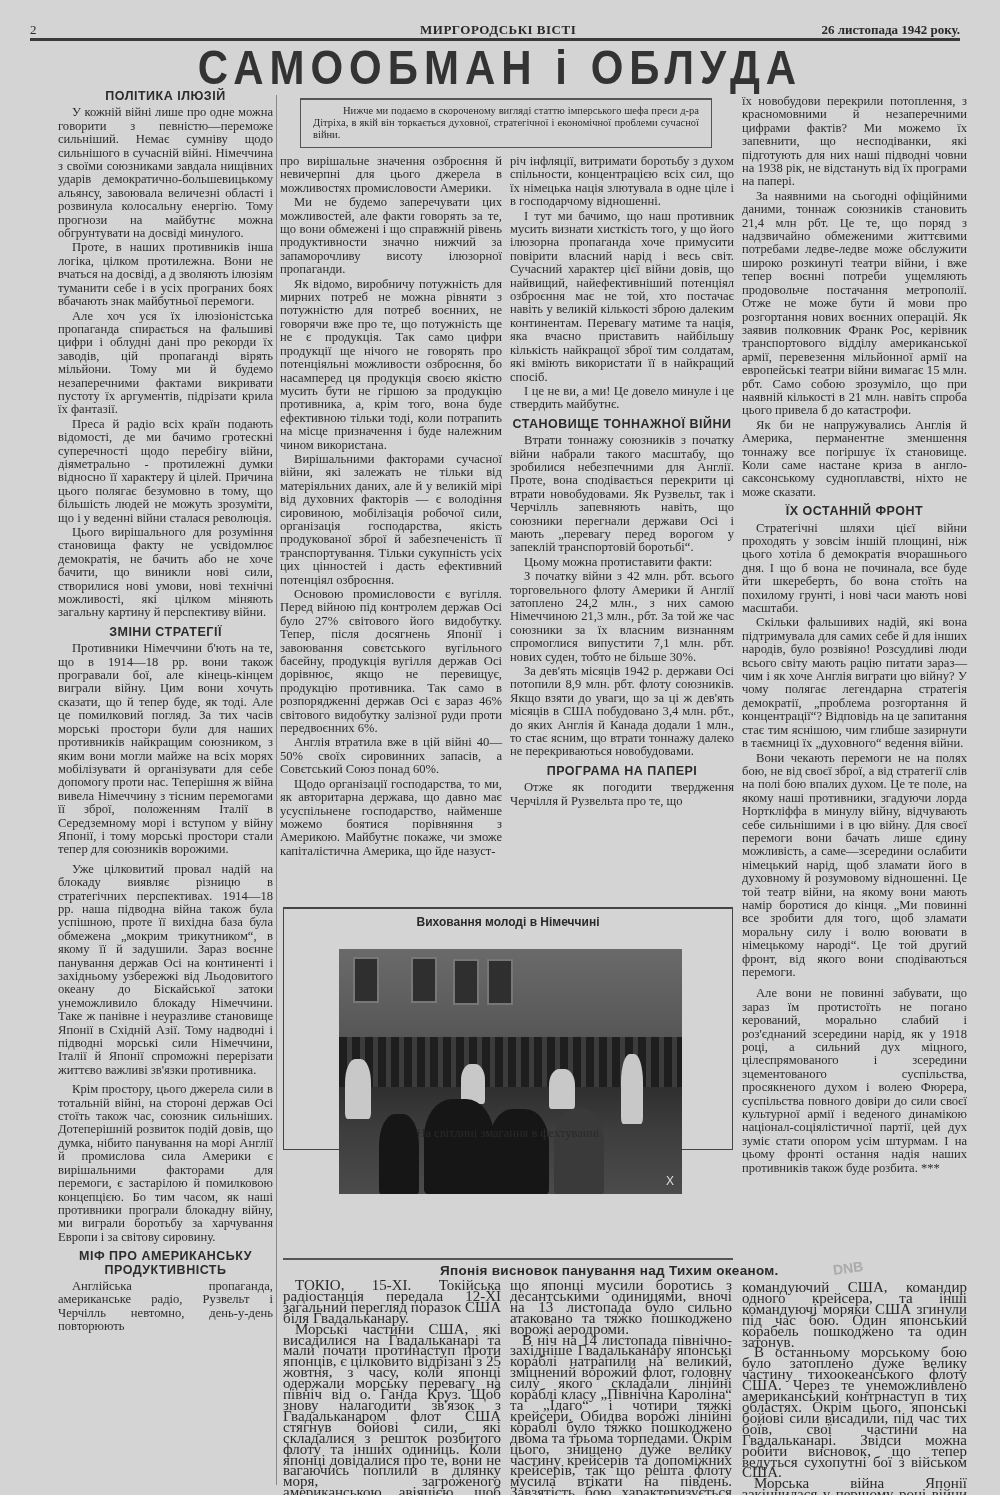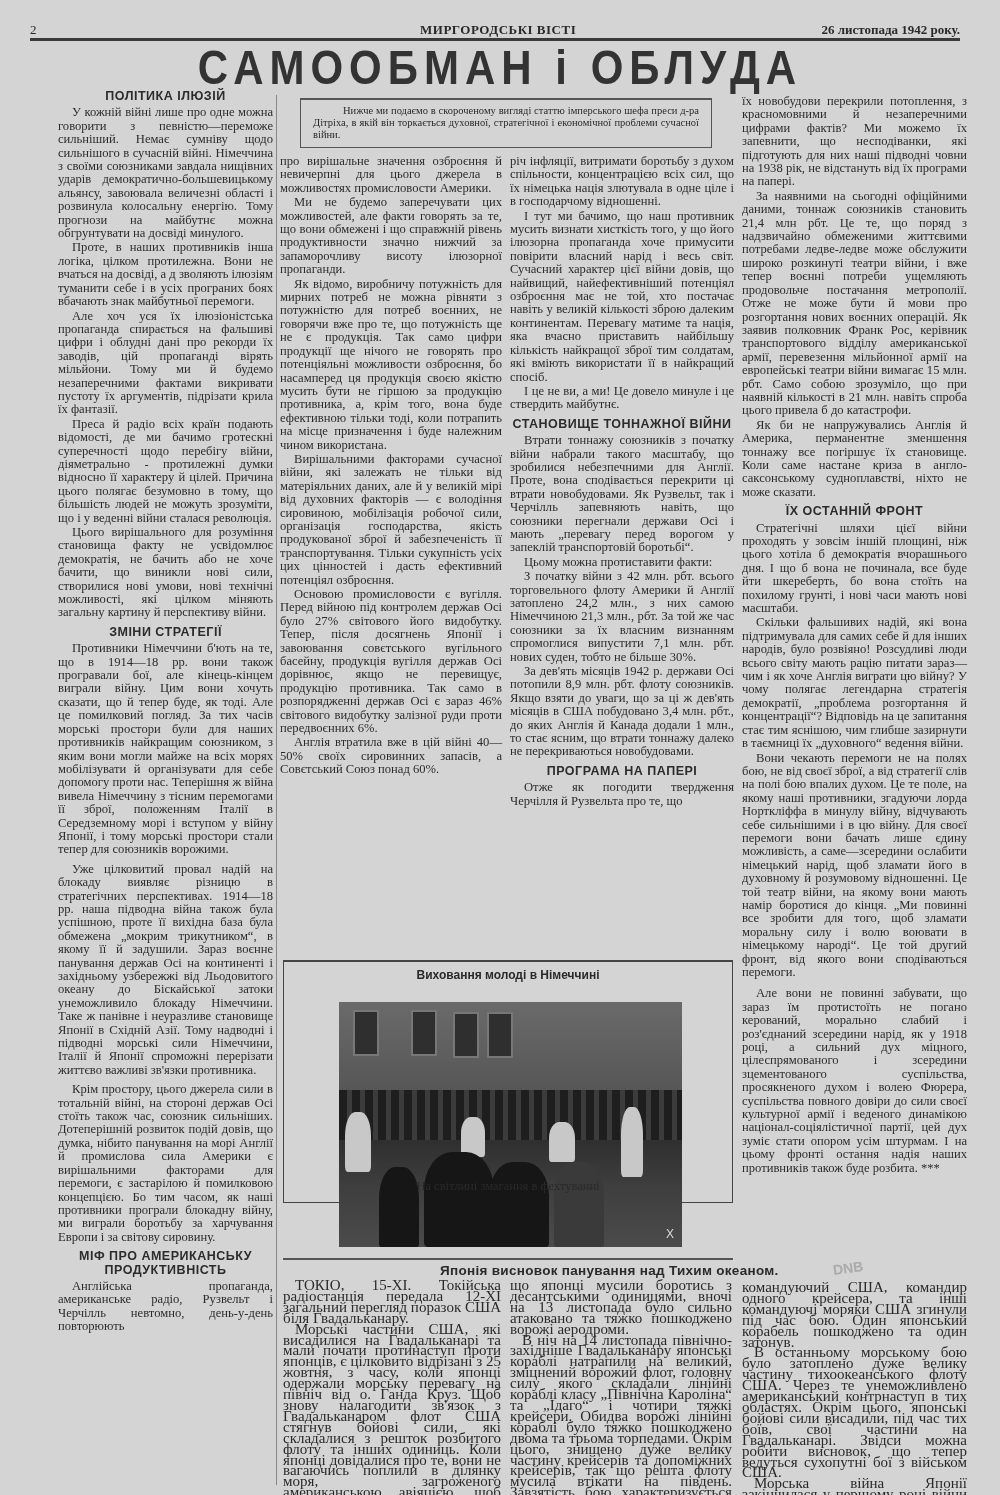--- a/index.html
+++ b/index.html
@@ -14,21 +14,21 @@
   .headline { position: absolute; left: 0; top: 44px; width: 1000px; text-align: center; font-family: "Liberation Sans", sans-serif; font-size: 42px; font-weight: bold; letter-spacing: 6px; color: #333; transform: scaleY(1.15); }
   .col { position: absolute; font-family: "Liberation Serif", serif; font-size: 12.6px; line-height: 13.4px; text-align: justify; color: #2c2c2c; }
   .col p { text-indent: 14px; margin-bottom: 1px; }
   .col h3 { text-align: center; font-family: "Liberation Sans", sans-serif; font-size: 12.5px; font-weight: bold; margin: 6px 0 3px; letter-spacing: 0.5px; }
   .c1 { left: 58px; top: 90px; width: 215px; }
   .c2 { left: 280px; top: 155px; width: 222px; }
   .c3 { left: 510px; top: 155px; width: 224px; }
   .c4 { left: 742px; top: 95px; width: 225px; }
   .intro { position: absolute; left: 300px; top: 98px; width: 412px; height: 50px; border: 1px solid #555; border-top: 2px solid #555; padding: 5px 12px; font-family: "Liberation Serif", serif; font-size: 10.5px; line-height: 12px; text-align: justify; }
   .intro span { display: block; text-indent: 30px; }
-  .photo-box { position: absolute; left: 283px; top: 960px; width: 450px; height: 243px; border: 1px solid #444; border-top: 2px solid #444; }
+  .photo-box { position: absolute; left: 283px; top: 907px; width: 450px; height: 243px; border: 1px solid #444; border-top: 2px solid #444; }
   .photo-title { position: absolute; left: 0; width: 100%; top: 6px; text-align: center; font-family: "Liberation Sans", sans-serif; font-size: 12px; font-weight: bold; }
   .photo { position: absolute; left: 55px; top: 40px; width: 343px; height: 245px; background: linear-gradient(180deg, #6a6a6a 0%, #575757 35%, #2e2e2e 55%, #3e3e3e 75%, #4b4b4b 100%); overflow: hidden; }
   .photo .win { position: absolute; width: 26px; height: 46px; background: #2f2f2f; border: 2px solid #777; }
   .photo .crowd { position: absolute; left: 0; top: 88px; width: 100%; height: 50px; background: repeating-linear-gradient(90deg, #1e1e1e 0 8px, #3c3c3c 8px 13px); }
   .photo .fig { position: absolute; background: #c8c8c8; border-radius: 40% 40% 10% 10%; }
   .photo .dark { position: absolute; background: #161616; border-radius: 40% 40% 5% 5%; }
   .photo .xmark { position: absolute; right: 8px; bottom: 6px; color: #ddd; font-family: "Liberation Sans", sans-serif; font-size: 12px; }
   .photo-caption { position: absolute; left: 0; width: 100%; bottom: 8px; text-align: center; font-family: "Liberation Serif", serif; font-size: 12.5px; margin-top: 38px; }
   .news-title { position: absolute; left: 440px; top: 1263px; font-family: "Liberation Sans", sans-serif; font-weight: bold; font-size: 13.5px; letter-spacing: 0.3px; }
   .news-rule { position: absolute; left: 283px; top: 1258px; width: 450px; height: 2px; background: #555; }
@@ -75,20 +75,21 @@
 
   <div class="vline" style="left:276px; top:95px; height:1390px;"></div>
 
   <div class="col c2">
     <p style="text-indent:0">про вирішальне значення озброєння й невичерпні для цього джерела в можливостях промисловости Америки.</p>
     <p>Ми не будемо заперечувати цих можливостей, але факти говорять за те, що вони обмежені і що справжній рівень продуктивности значно нижчий за запаморочливу висоту ілюзорної пропаганди.</p>
     <p>Як відомо, виробничу потужність для мирних потреб не можна рівняти з потужністю для потреб воєнних, не говорячи вже про те, що потужність ще не є продукція. Так само цифри продукції ще нічого не говорять про потенціяльні можливости озброєння, бо насамперед ця продукція своєю якістю мусить бути не гіршою за продукцію противника, а, крім того, вона буде ефективною тільки тоді, коли потрапить на місце призначення і буде належним чином використана.</p>
     <p>Вирішальними факторами сучасної війни, які залежать не тільки від матеріяльних даних, але й у великій мірі від духовних факторів — є володіння сировиною, мобілізація робочої сили, організація господарства, якість продукованої зброї й забезпеченість її транспортування. Тільки сукупність усіх цих цінностей і дасть ефективний потенціял озброєння.</p>
     <p>Основою промисловости є вугілля. Перед війною під контролем держав Осі було 27% світового його видобутку. Тепер, після досягнень Японії і завоювання совєтського вугільного басейну, продукція вугілля держав Осі дорівнює, якщо не перевищує, продукцію противника. Так само в розпорядженні держав Осі є зараз 46% світового видобутку залізної руди проти передвоєнних 6%.</p>
     <p>Англія втратила вже в цій війні 40—50% своїх сировинних запасів, а Совєтський Союз понад 60%.</p>
+    <p>Щодо організації господарства, то ми, як авторитарна держава, що давно має усуспільнене господарство, найменше можемо боятися порівняння з Америкою. Майбутнє покаже, чи зможе капіталістична Америка, що йде назуст-</p>
   </div>
 
   <div class="col c3">
     <p style="text-indent:0">річ інфляції, витримати боротьбу з духом спільности, концентрацією всіх сил, що їх німецька нація злютувала в одне ціле і в господарчому відношенні.</p>
     <p>І тут ми бачимо, що наш противник мусить визнати хисткість того, у що його ілюзорна пропаганда хоче примусити повірити власний нарід і весь світ. Сучасний характер цієї війни довів, що найвищий, найефективніший потенціял озброєння має не той, хто постачає навіть у великій кількості зброю далеким континентам. Перевагу матиме та нація, яка вчасно приставить найбільшу кількість найкращої зброї тим солдатам, які вміють використати її в найкращий спосіб.</p>
     <p>І це не ви, а ми! Це довело минуле і це ствердить майбутнє.</p>
     <h3>СТАНОВИЩЕ ТОННАЖНОЇ ВІЙНИ</h3>
     <p>Втрати тоннажу союзників з початку війни набрали такого масштабу, що зробилися небезпечними для Англії. Проте, вона сподівається перекрити ці втрати новобудовами. Як Рузвельт, так і Черчілль запевняють навіть, що союзники перегнали держави Осі і мають „перевагу перед ворогом у запеклій транспортовій боротьбі“.</p>
     <p>Цьому можна протиставити факти:</p>
     <p>З початку війни з 42 млн. рбт. всього торговельного флоту Америки й Англії затоплено 24,2 млн., з них самою Німеччиною 21,3 млн., рбт. За той же час союзники за їх власним визнанням спромоглися випустити 7,1 млн. рбт. нових суден, тобто не більше 30%.</p>

